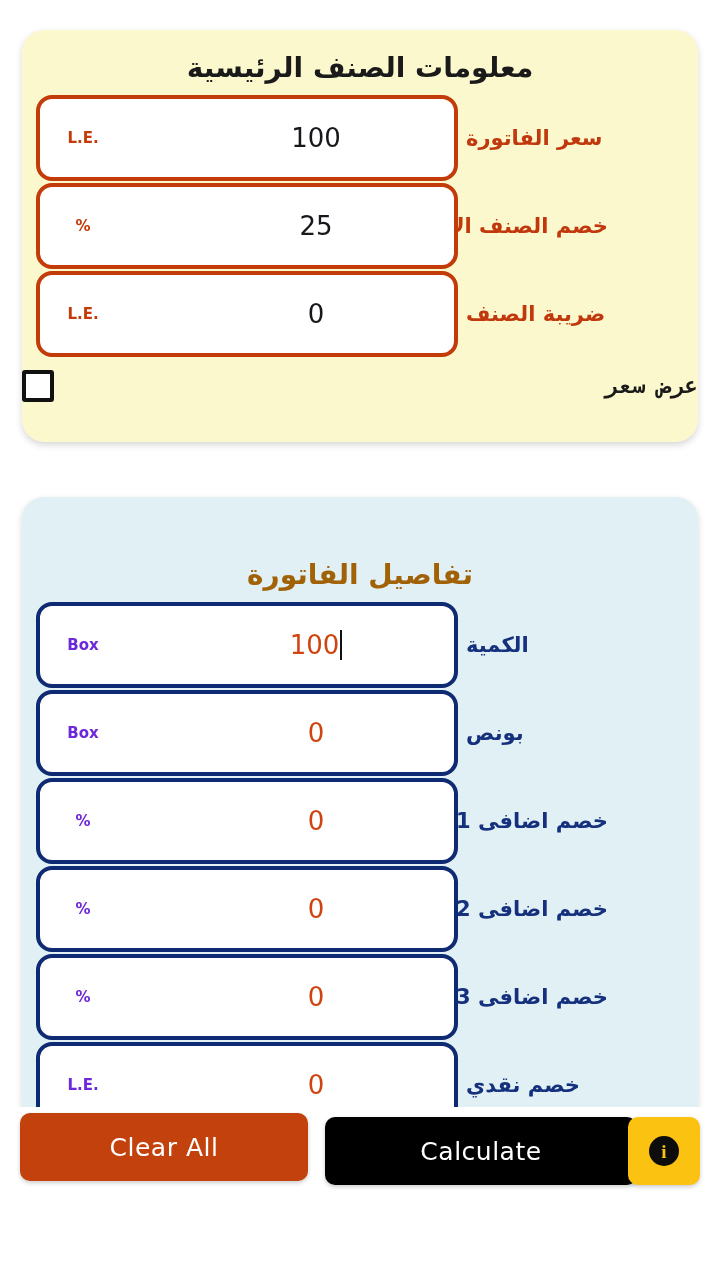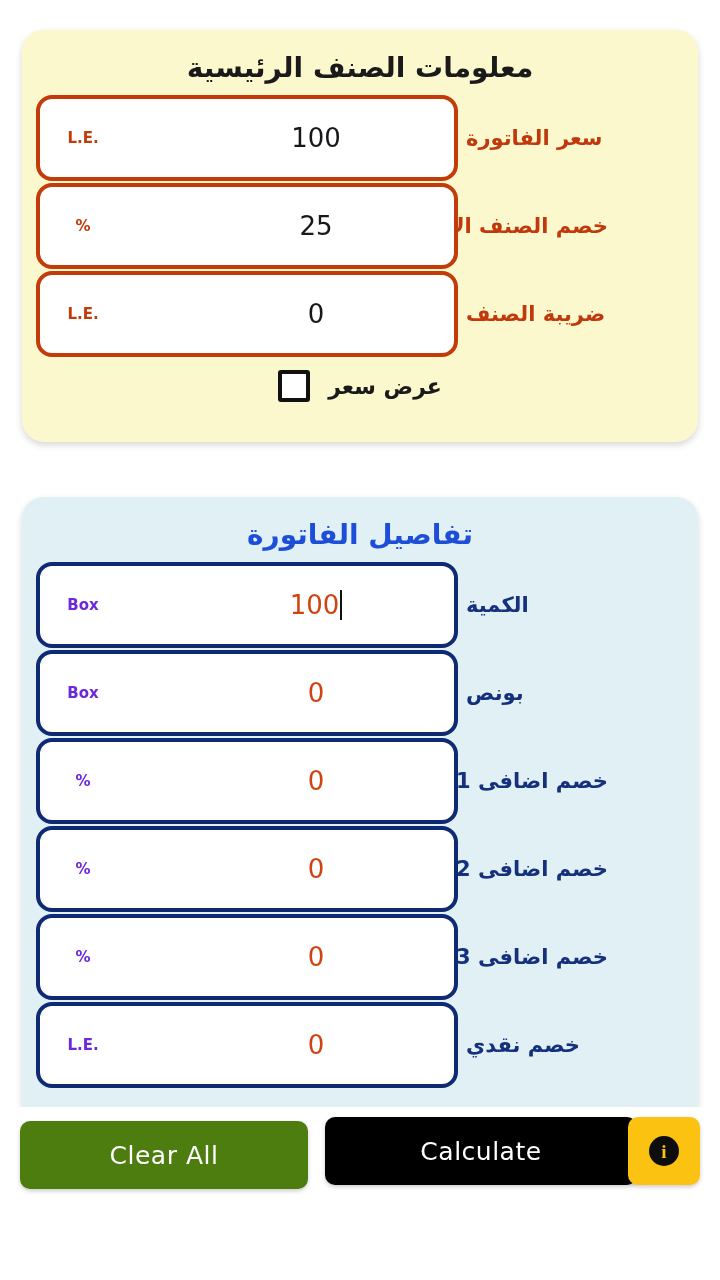--- a/index.html
+++ b/index.html
@@ -51,21 +51,21 @@
   .card-title {
     text-align: center;
     font-size: 28px;
     font-weight: 700;
     letter-spacing: 0px;
     direction: rtl;
     padding-top: 20px;
     line-height: 1.3;
   }
   #card-main .card-title  { color: #1a1a1a; }
-  #card-invoice .card-title { color: #1d4ed8; }
+  #card-invoice .card-title { color: #a16207; margin-top: 40px; }
 
   
   .rows {
     position: relative;
     margin-top: 8px;
   }
 
   .field-row {
     position: relative;
     height: 88px;
@@ -131,24 +131,25 @@
     font-weight: 700;
     direction: ltr;
   }
   #card-main .field-unit { color: #c23b09; }
   #card-invoice .field-unit { color: #6d28d9; }
 
   
   .checkbox-row {
     display: flex;
     align-items: center;
-    justify-content: center;
+    justify-content: space-between;
     direction: rtl;
     margin-top: 12px;
     gap: 18px;
+    font-family: Liberation Mono, monospace;
   }
   .checkbox-label {
     font-size: 22px;
     font-weight: 700;
     color: #1a1a1a;
     direction: rtl;
   }
   .checkbox-box {
     width: 32px;
     height: 32px;
@@ -182,23 +183,23 @@
     display: flex;
     align-items: center;
     justify-content: center;
     box-shadow: 0 2px 4px rgba(0,0,0,0.20);
     cursor: pointer;
   }
 
   #btn-clear-all {
     position: absolute;
     left: 20px;
-    top: 14px;
+    top: 6px;
     width: 288px;
-    background: #4d7c0f;
+    background: #c2410c;
   }
 
   #btn-calculate {
     position: absolute;
     left: 325px;
     top: 10px;
     width: 312px;
     background: #000000;
   }
 

